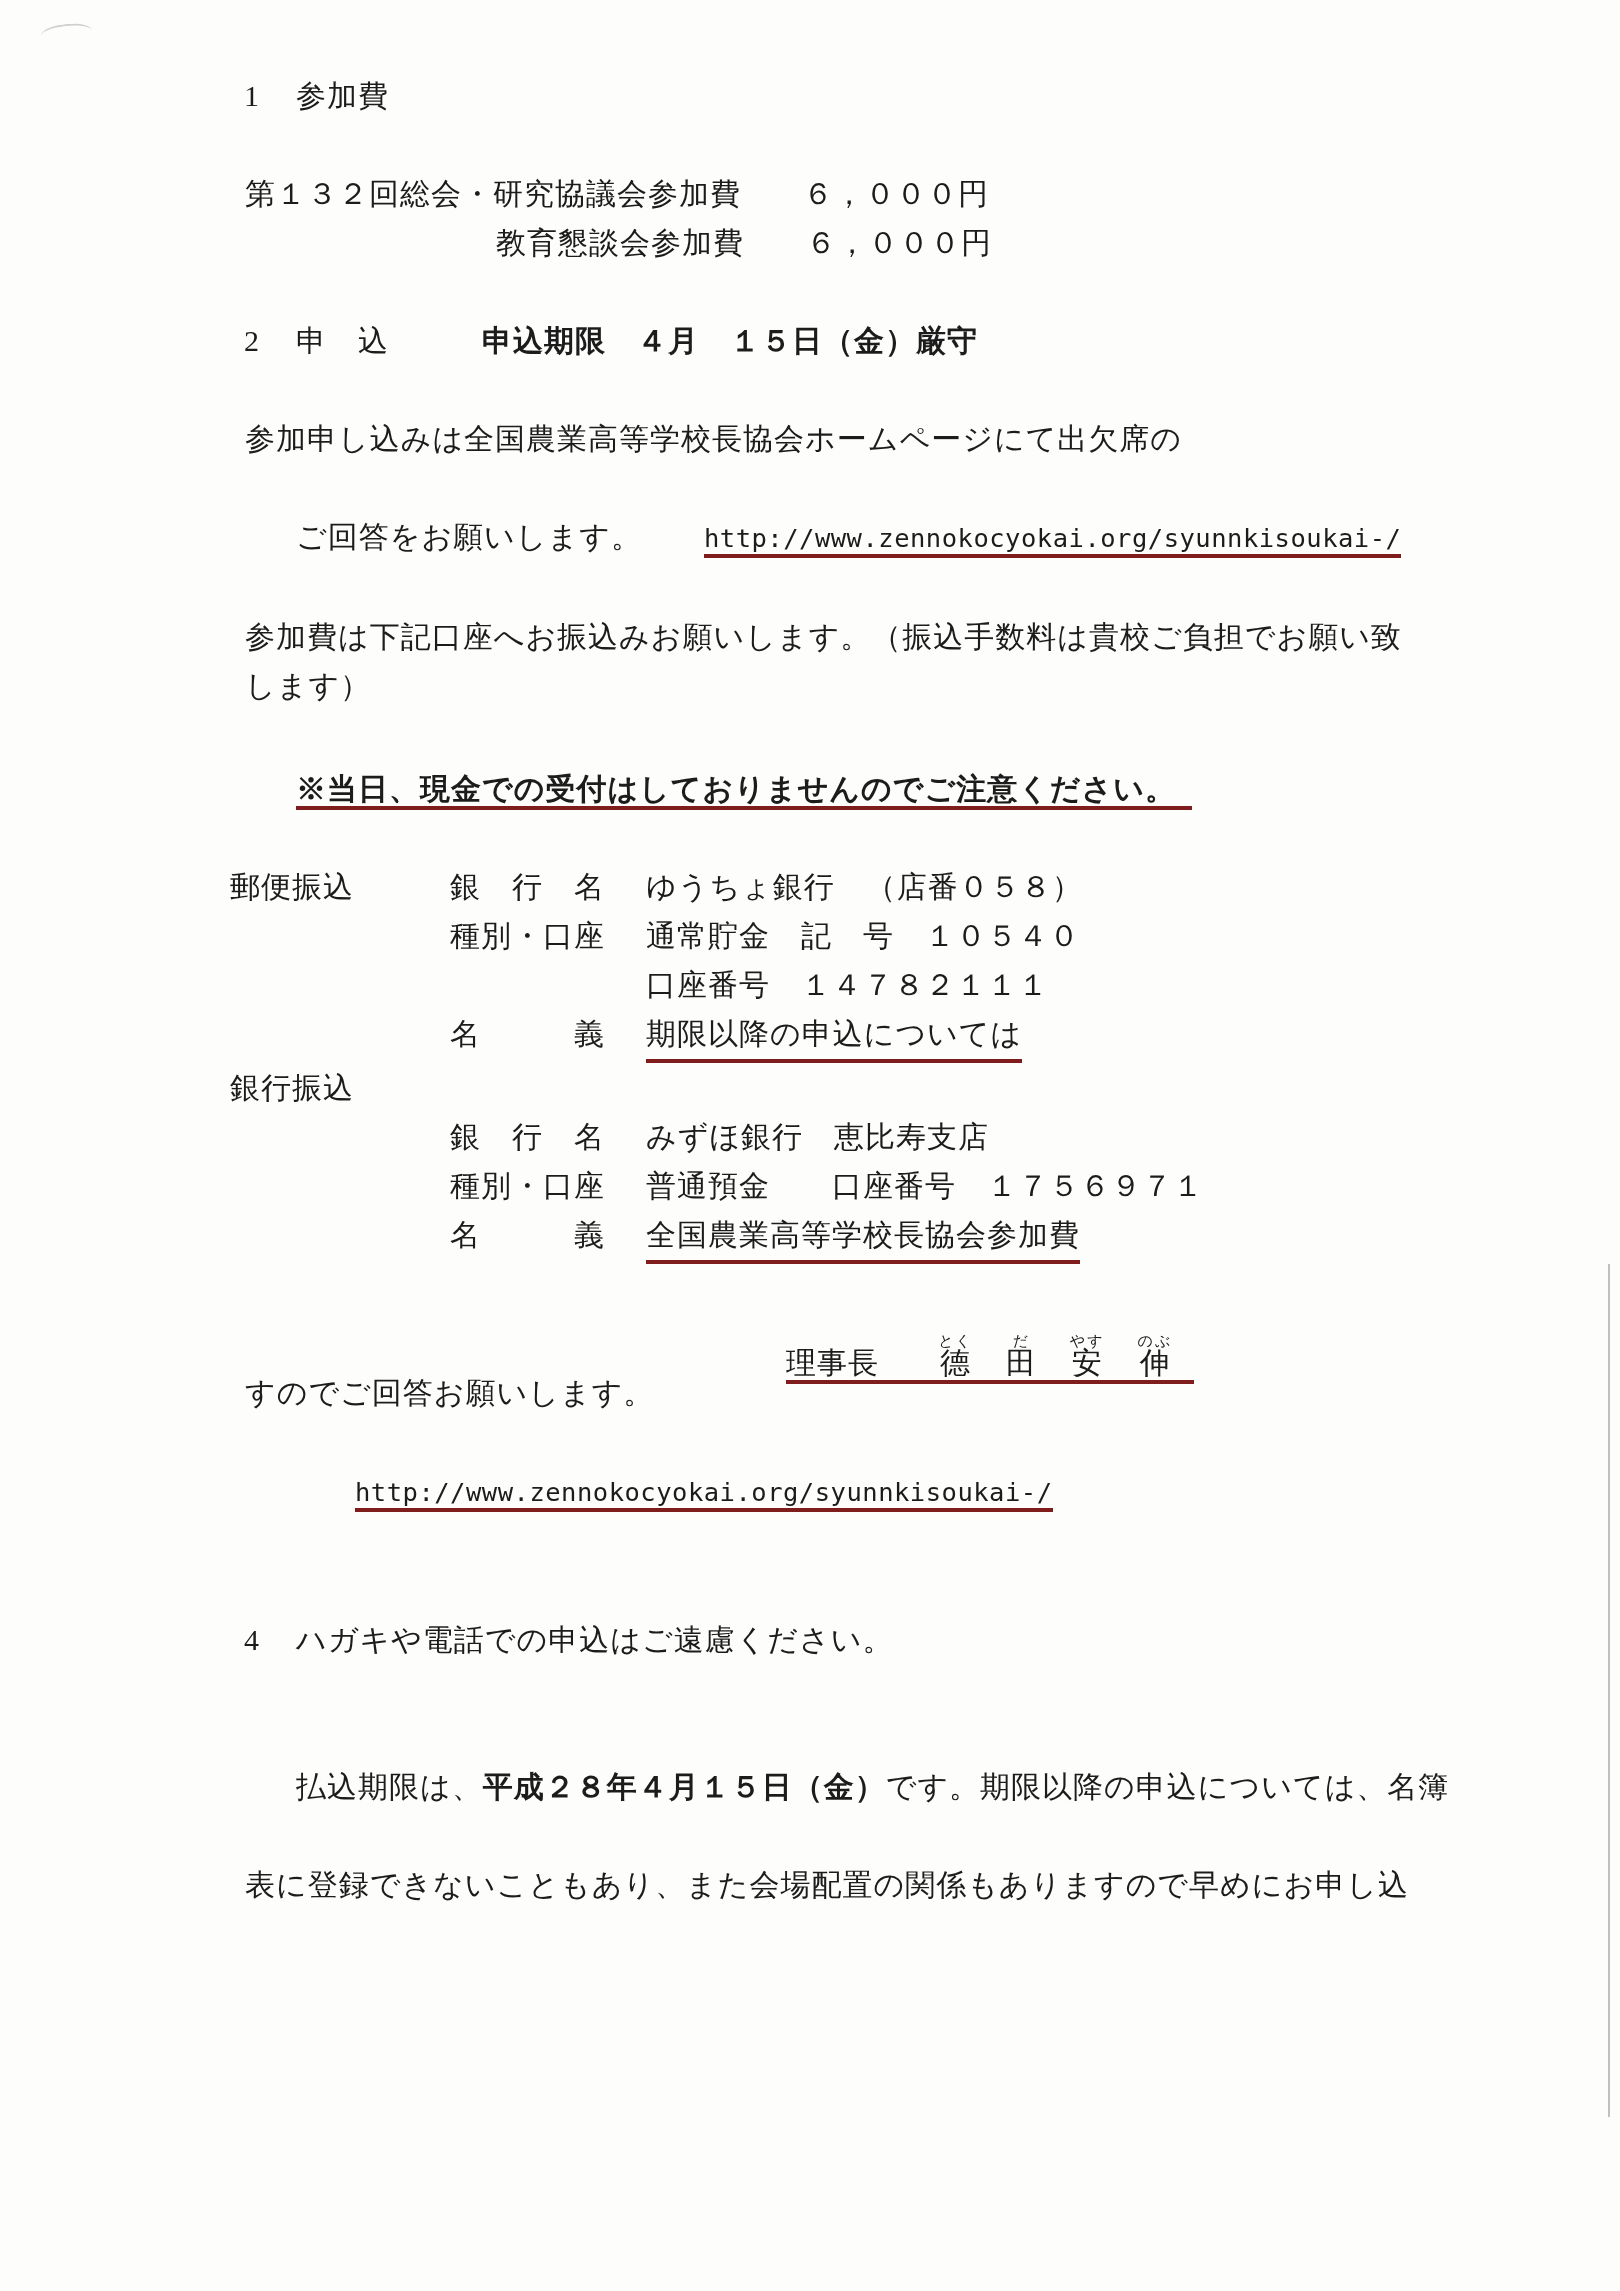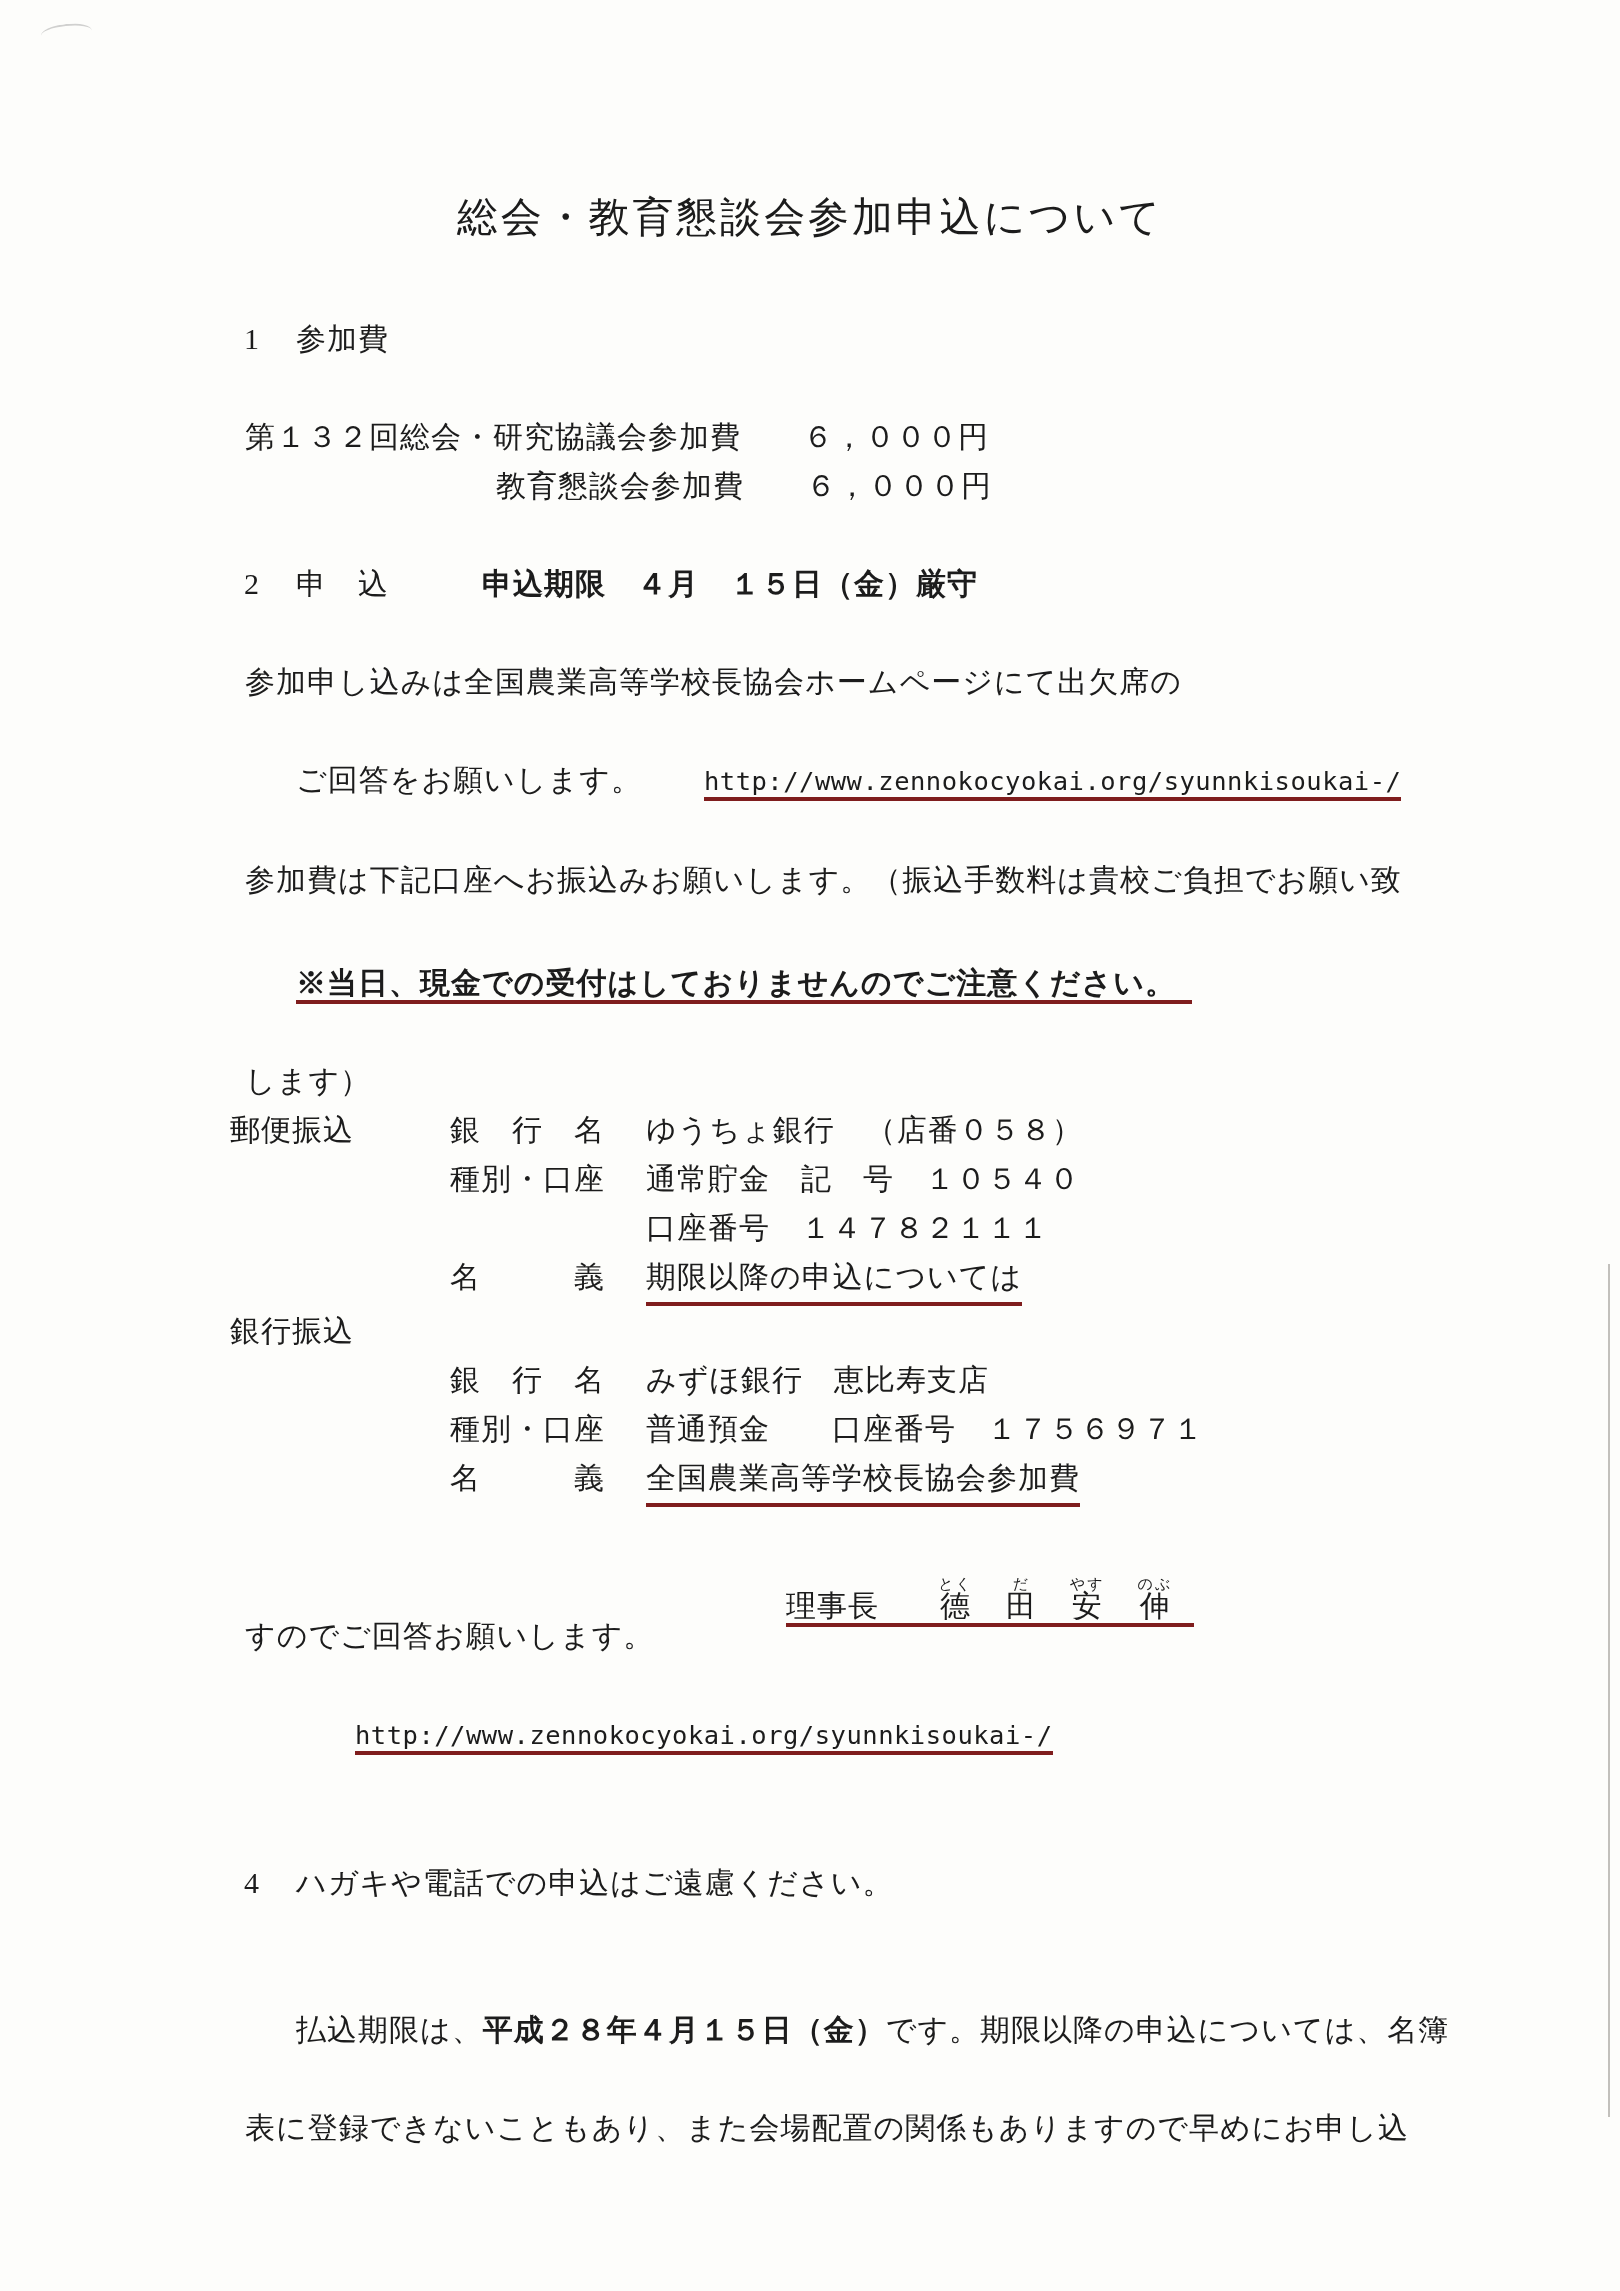--- a/index.html
+++ b/index.html
@@ -47,42 +47,41 @@
   .chairman rt{font-size:15px;letter-spacing:2px;font-weight:normal;}
   .sec3-start{margin-top:15.7px;}
 </style>
 </head>
 <body>
 
 <div class="page">
   <div class="scan-mark"></div>
   <div class="scan-edge"></div>
 
-  <h1 class="title">総会・教育懇談会参加申込について</h1>
 
   <div class="content">
 
     <div class="line">
       <span class="num">1</span><span>参加費</span>
     </div>
     <div class="line ind">第１３２回総会・研究協議会参加費　　６，０００円</div>
     <div class="line fee2">教育懇談会参加費　　６，０００円</div>
 
     <div class="line">
       <span class="num">2</span><span>申　込　　　</span><span class="b">申込期限　４月　１５日（金）厳守</span>
     </div>
     <div class="line ind">参加申し込みは全国農業高等学校長協会ホームページにて出欠席の</div>
     <div class="line ind">
       <span>ご回答をお願いします。　　</span><span class="u url">http://www.zennokocyokai.org/syunnkisoukai-/</span>
     </div>
     <div class="line ind">参加費は下記口座へお振込みお願いします。（振込手数料は貴校ご負担でお願い致</div>
+    <div class="line ind">します）</div>
     <div class="line ind notice-line">
       <span class="b u u-pad">※当日、現金での受付はしておりませんのでご注意ください。</span>
     </div>
-    <div class="line ind">します）</div>
 
     <div class="acct">
       <span class="c1">郵便振込</span><span class="c2">銀　行　名</span><span>ゆうちょ銀行　（店番０５８）</span>
     </div>
     <div class="acct">
       <span class="c1"></span><span class="c2">種別・口座</span><span>通常貯金　記　号　１０５４０</span>
     </div>
     <div class="acct">
       <span class="c1"></span><span class="c2"></span><span>口座番号　１４７８２１１１</span>
     </div>

